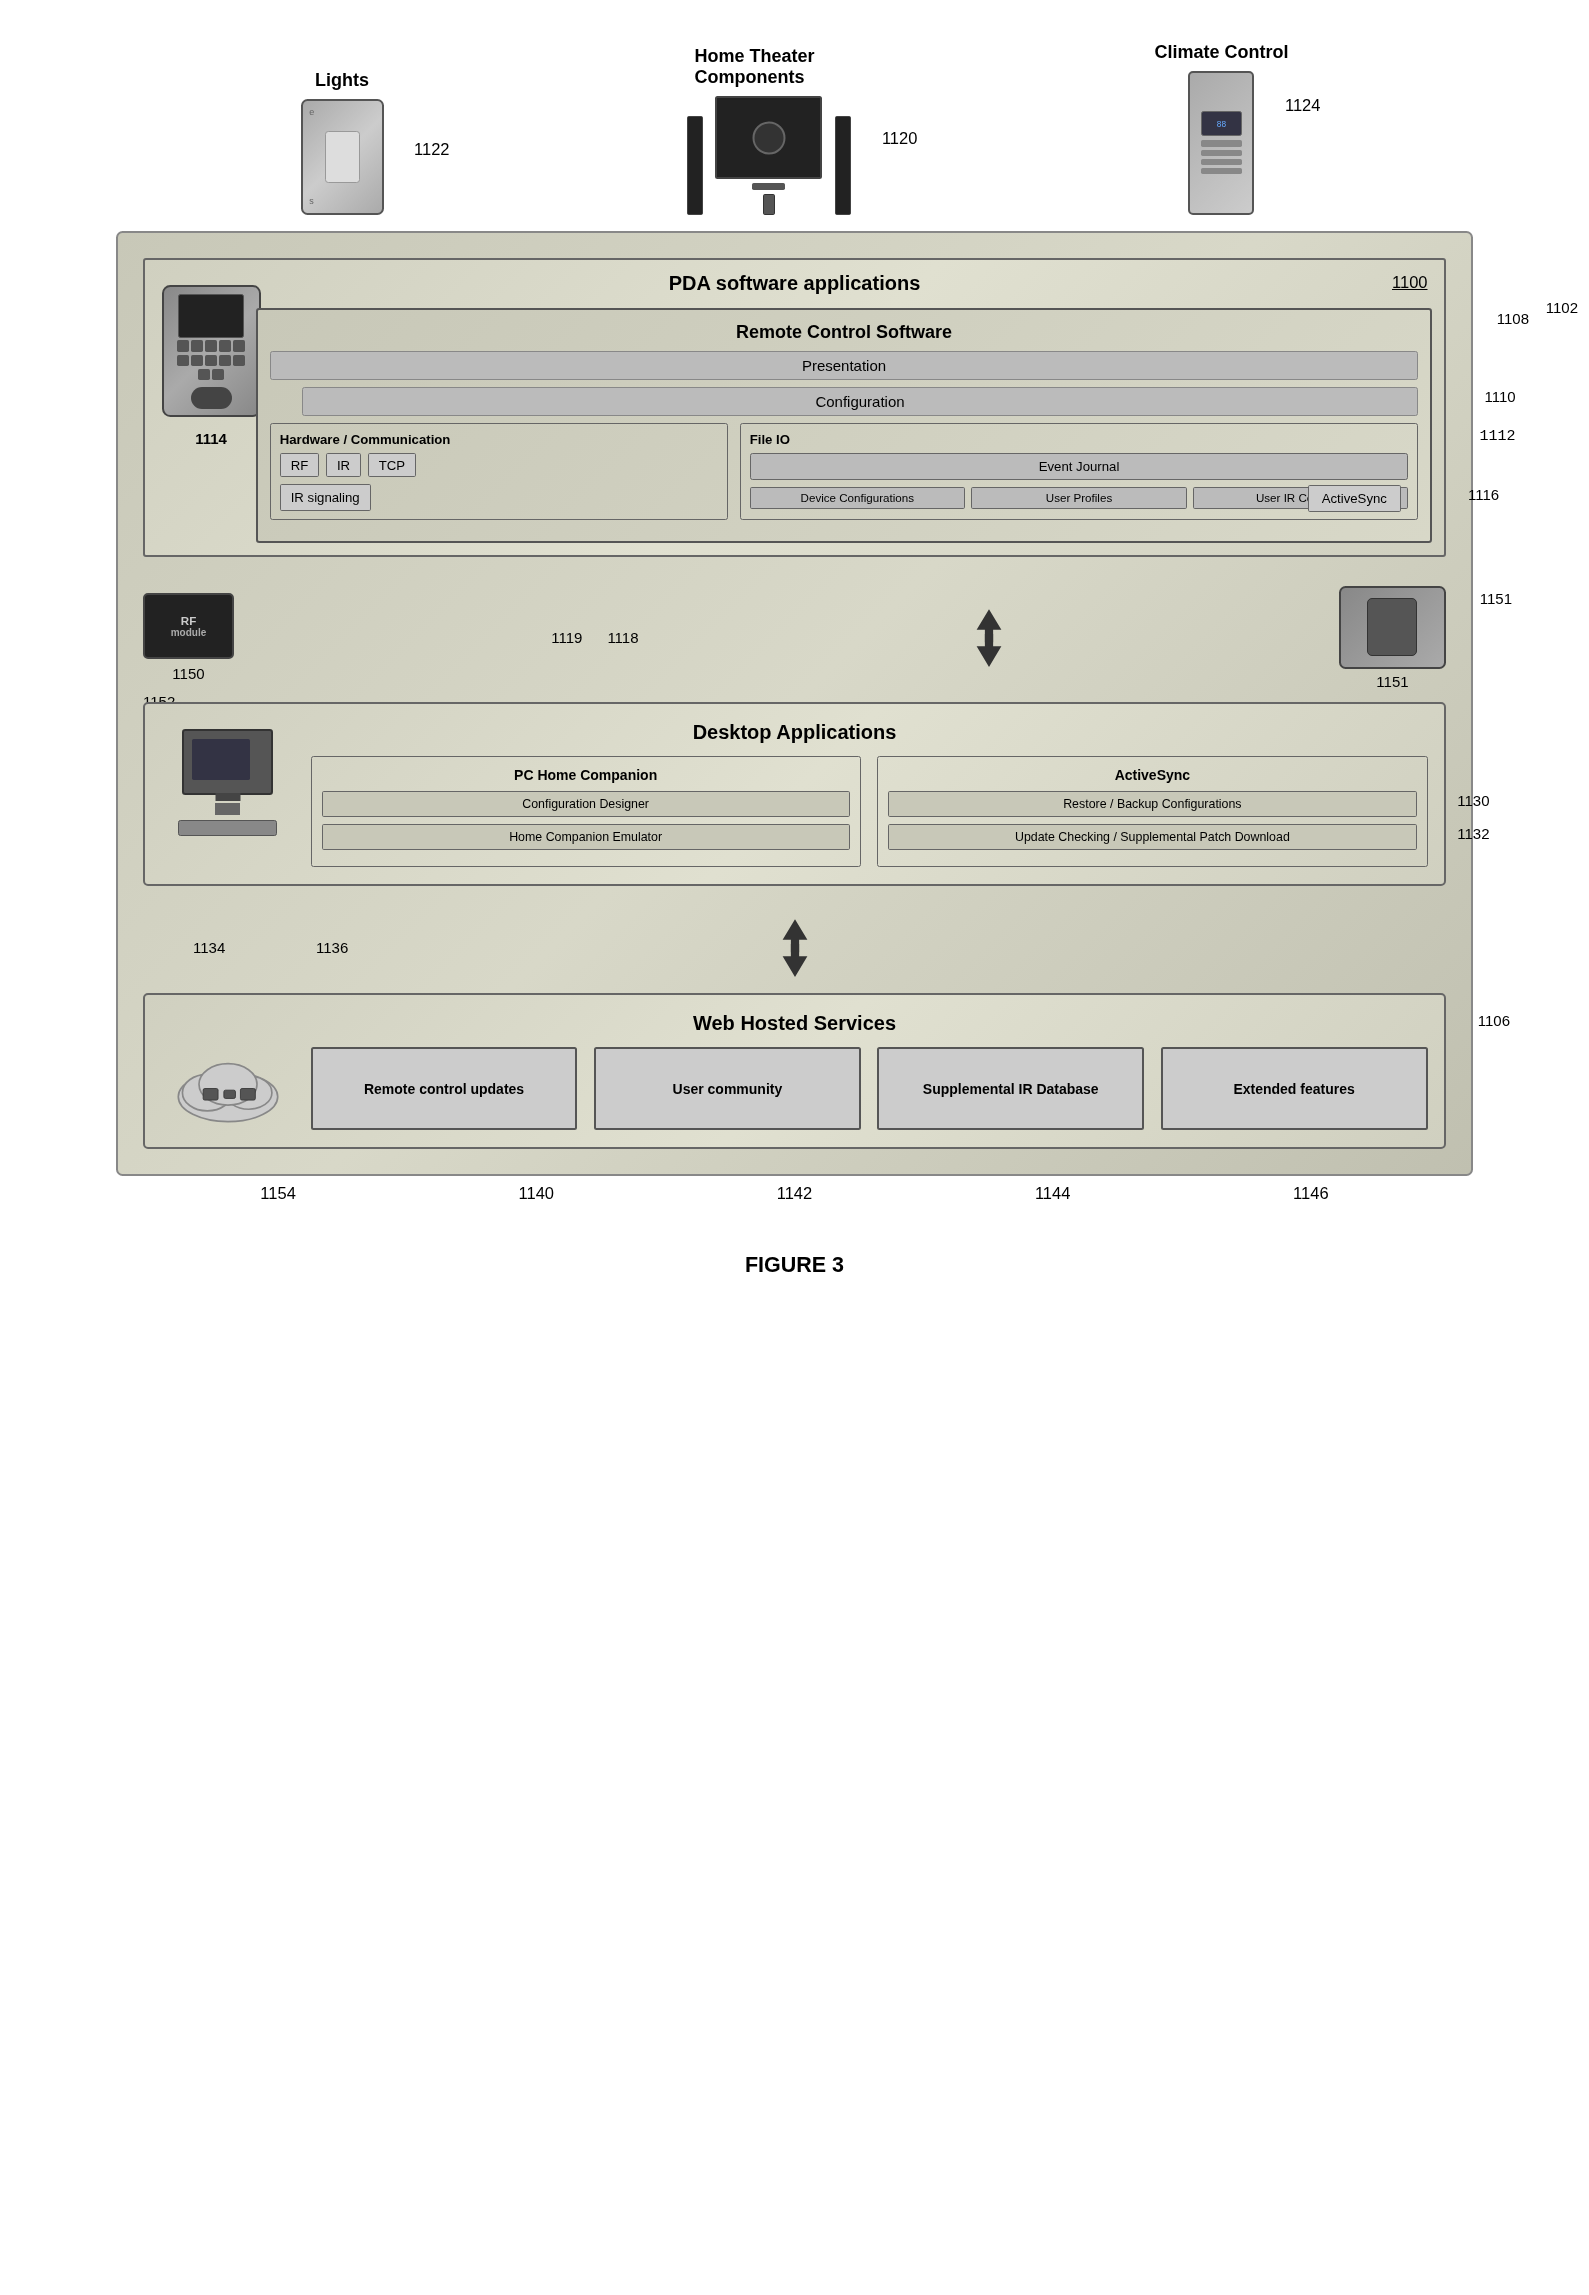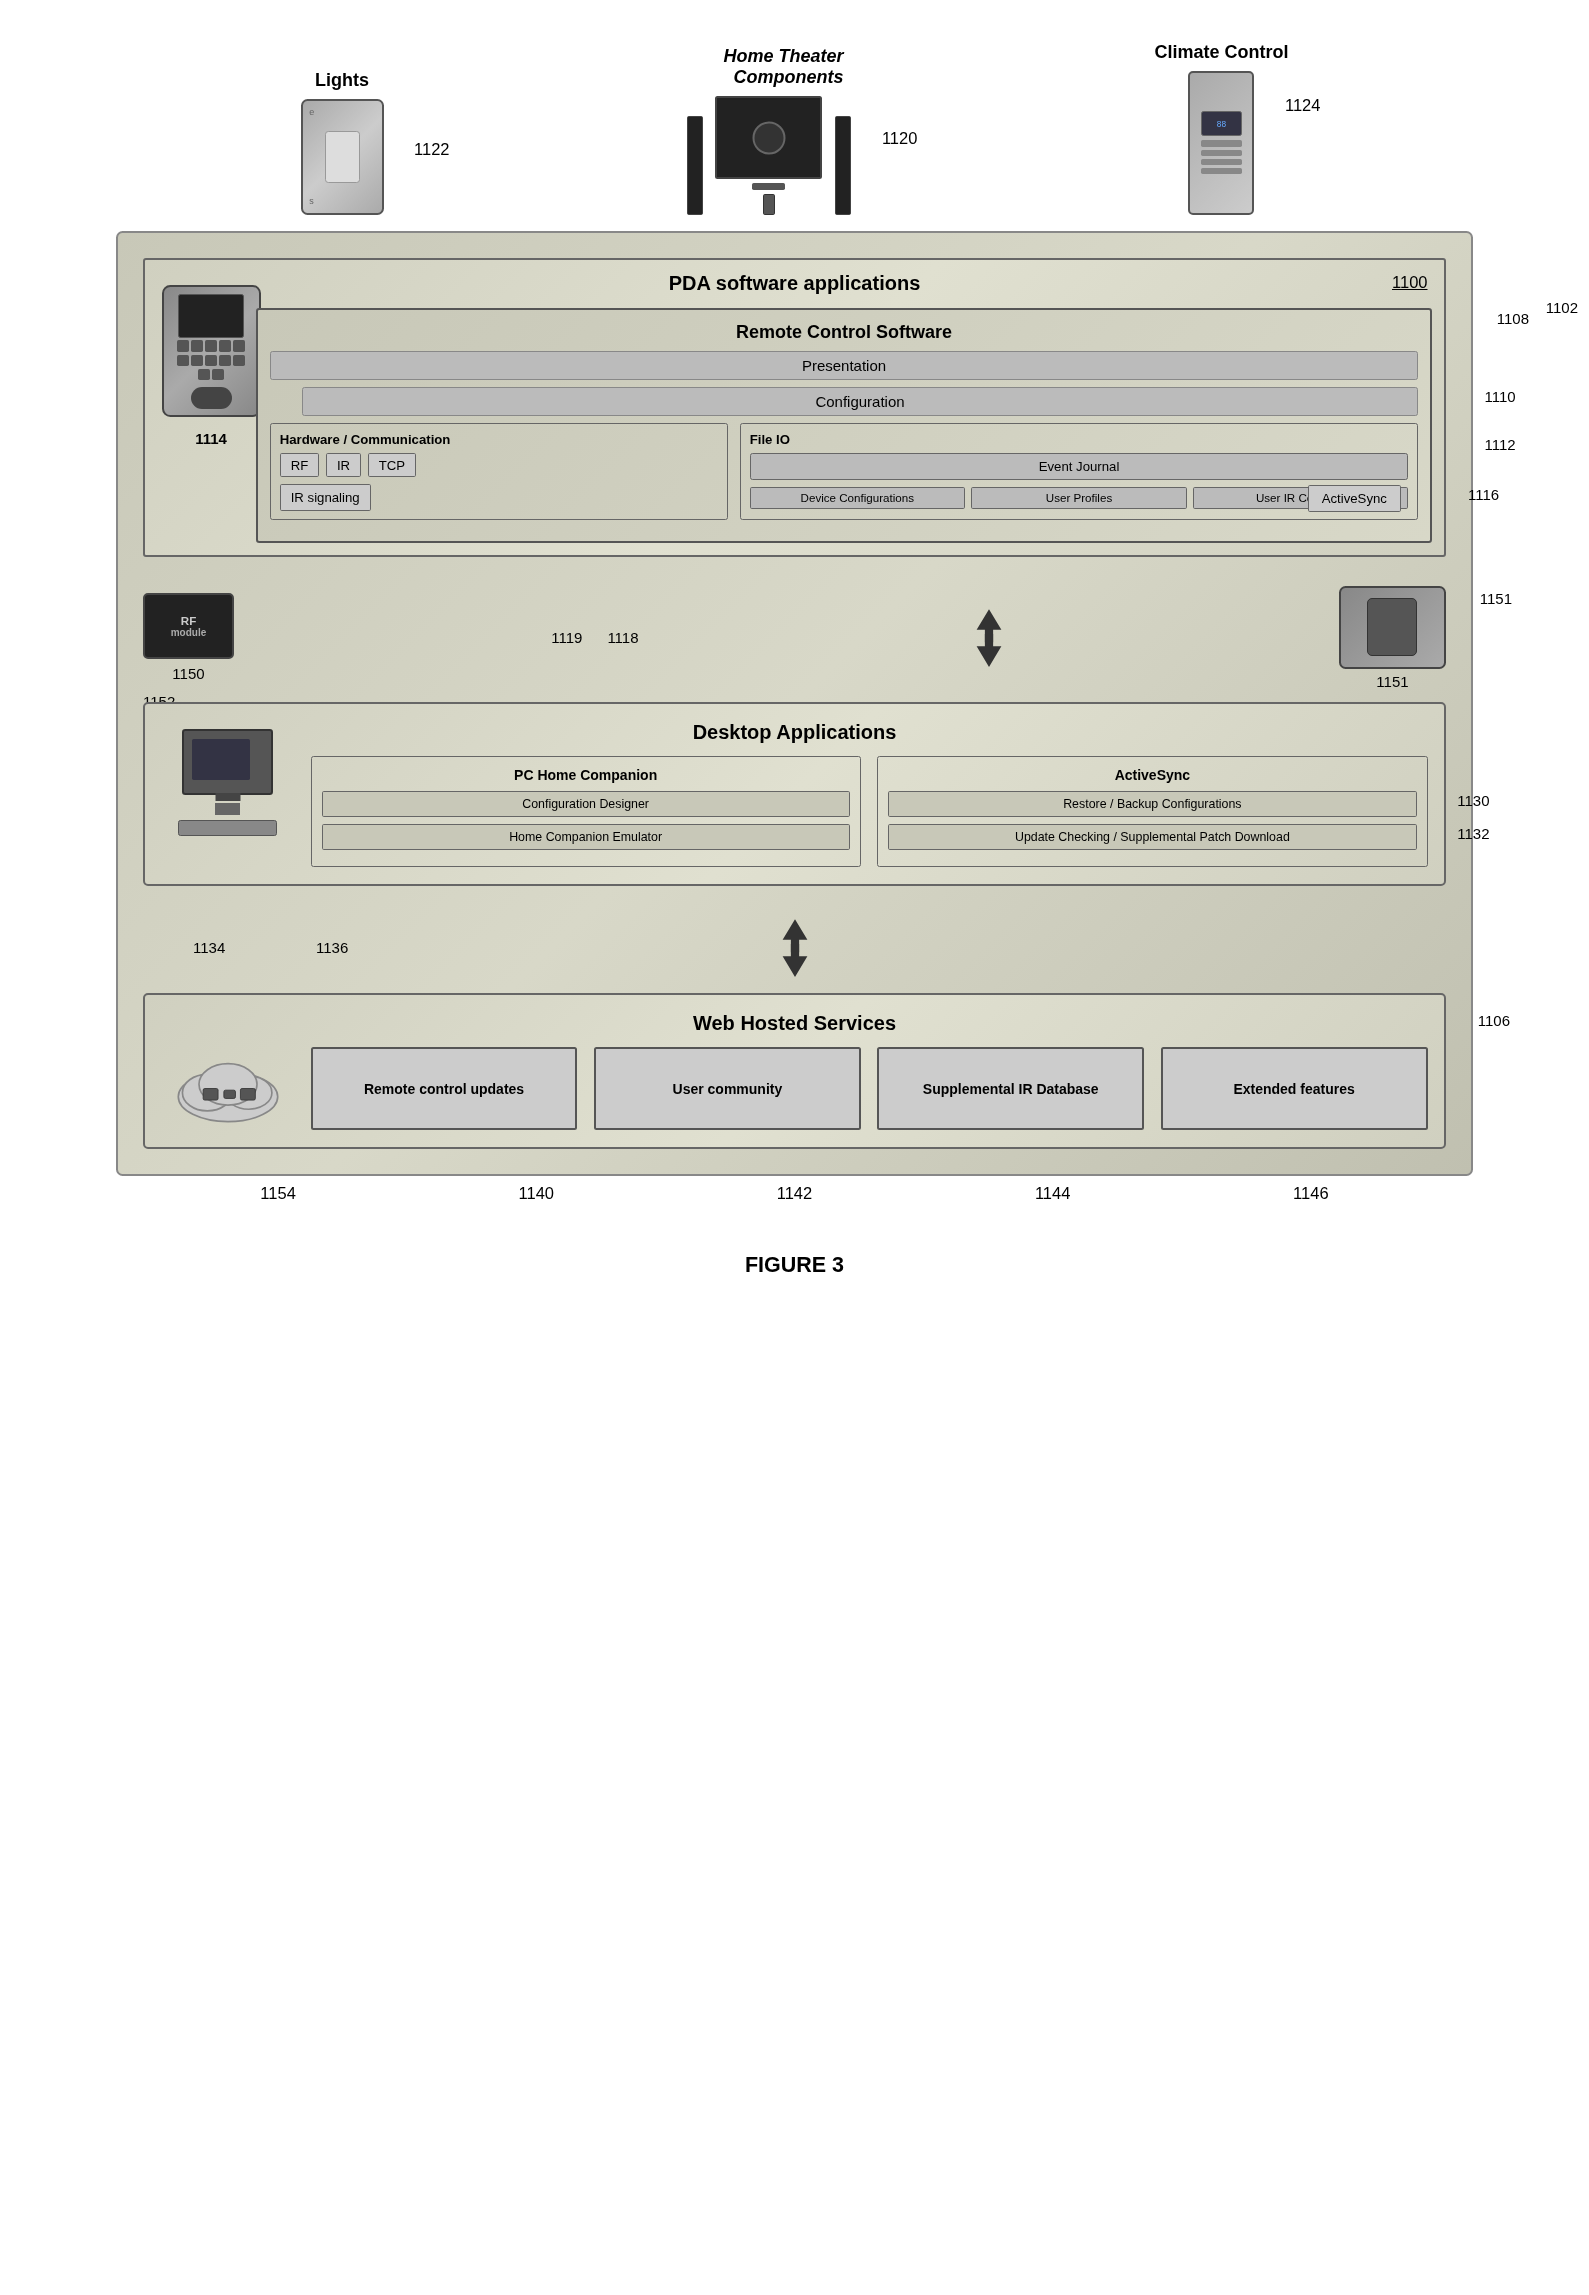--- a/index.html
+++ b/index.html
@@ -440,21 +440,21 @@
       <div style="position:relative; display:inline-block;">
         <div class="light-switch">
           <span style="font-size:9px; color:#666; position:absolute; top:6.6px; left:6.6px;">e</span>
           <span style="font-size:9px; color:#666; position:absolute; bottom:6.6px; left:6.6px;">s</span>
         </div>
         <div style="position:absolute; right:-66px; top:41px; font-size:16.5px;">1122</div>
       </div>
     </div>
 
     <div class="device-item" style="position:relative;">
-      <div class="device-label" style="text-align:right; max-width:149px;font-style:italic;">Home Theater Components</div>
+      <div class="device-label" style="text-align:left; max-width:149px;">Home Theater Components</div>
       <div style="position:relative; display:flex; flex-direction:column; align-items:center;">
         <div style="display:flex; gap:12.4px; align-items:flex-end;">
           <div style="width:16.5px; height:99px; background:#222; border:1.7px solid #444; border-radius:1.7px;"></div>
           <div style="display:flex; flex-direction:column; align-items:center; gap:4.1px;">
             <div style="width:107px; height:83px; background:#222; border:2.5px solid #444; border-radius:2.5px; position:relative;">
               <div style="width:33px; height:33px; border-radius:50%; border:2.5px solid #666; position:absolute; top:50%; left:50%; transform:translate(-50%,-50%); background:#333;"></div>
             </div>
             <div style="width:33px; height:6.6px; background:#555; border-radius:1.7px;"></div>
             <div style="width:12.4px; height:20.7px; background:#555; border:0.8px solid #333; border-radius:1.7px;"></div>
           </div>
@@ -531,21 +531,21 @@
               <div class="protocol-btn">RF</div>
               <div class="protocol-btn">IR</div>
               <div class="protocol-btn">TCP</div>
             </div>
             <div class="ir-signaling-box">
               <span>IR signaling</span>
             </div>
           </div>
 
           <div class="file-io-box" style="position:relative;">
-            <div style="position:absolute; right:-99px; top:12px; font-size:15px;">1112</div>
+            <div style="position:absolute; right:-99px; top:4px; font-size:15px;font-family:Liberation Mono, monospace;">1112</div>
             <div class="file-io-title">File IO</div>
             <div class="event-journal-box">
               <span>Event Journal</span>
             </div>
             <div class="db-row">
               <div class="db-box">Device Configurations</div>
               <div class="db-box">User Profiles</div>
               <div class="db-box">User IR Code DB</div>
             </div>
           </div>

